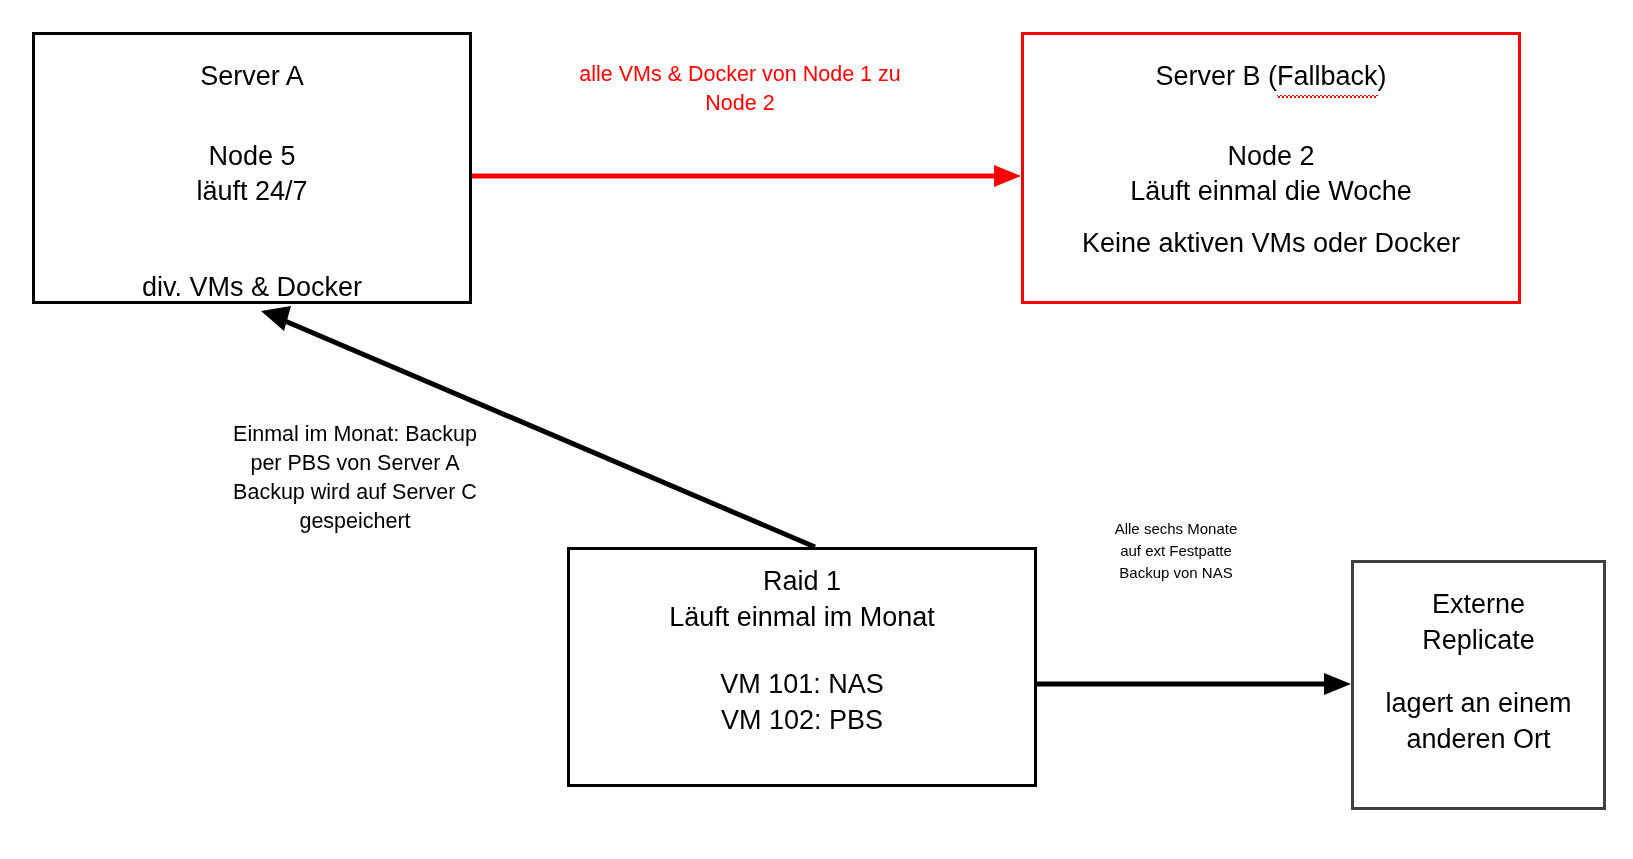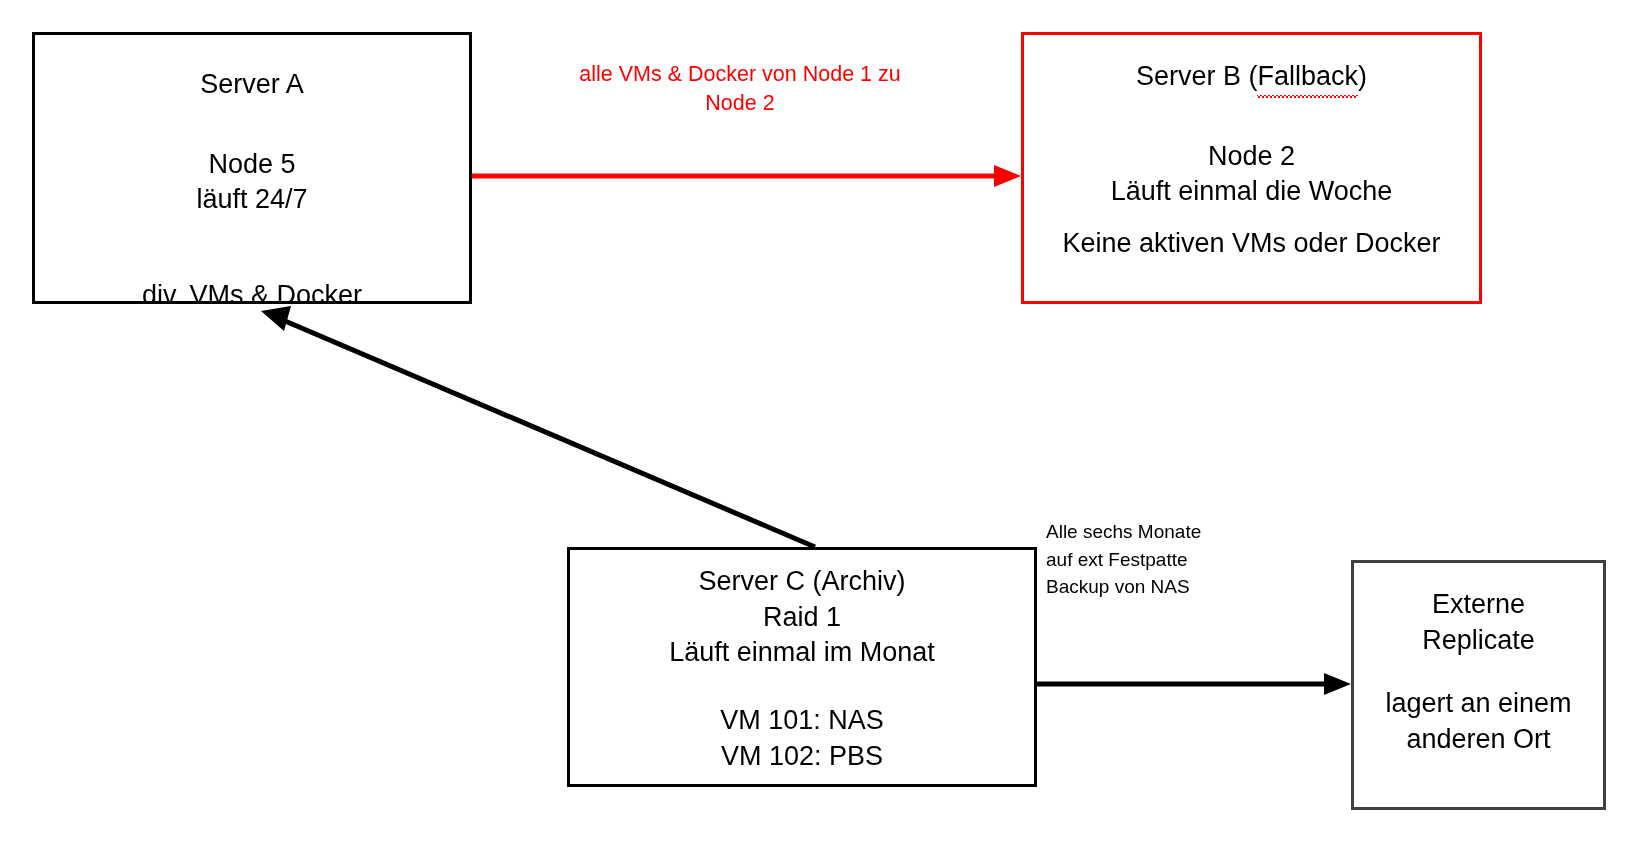--- a/index.html
+++ b/index.html
@@ -33,28 +33,28 @@
   .box-black { border: 3px solid #000000; }
   .box-red   { border: 3px solid #ff0000; }
   .box-gray  { border: 3px solid #404040; align-items: center; }
 
   .line { margin: 0; padding: 0; white-space: pre; }
 
   
   #server-a {
     left: 32px; top: 32px; width: 440px; height: 272px;
     font-size: 27px;
-    padding-top: 32px;
+    padding-top: 24px;
   }
   #server-a .l-title { margin-bottom: 44px; }
   #server-a .l-last  { margin-top: 60px; }
 
   
   #server-b {
-    left: 1021px; top: 32px; width: 461px; height: 272px;
+    left: 1021px; top: 32px; width: 500px; height: 272px;
     font-size: 27px;
     padding-top: 24px;
   }
   #server-b .l-title { margin-bottom: 44px; }
   #server-b .l-last  { margin-top: 16px; }
 
   
   #server-c {
     left: 567px; top: 547px; width: 470px; height: 240px;
     font-size: 27px;
@@ -81,23 +81,23 @@
     font-size: 21.5px;
     color: #ff0000;
   }
   #label-pbs-backup {
     left: 200px; top: 420px; width: 310px;
     font-size: 21.5px;
     color: #000000;
   }
   #label-ext-backup {
     left: 1046px; top: 518px; width: 260px;
-    font-size: 19px;
+    font-size: 15px;
     color: #000000;
-    text-align: left;
+    text-align: center;
     line-height: 1.45;
   }
 
   
   .squiggle {
     position: relative;
     display: inline-block;
   }
   .squiggle::after {
     content: "";
@@ -150,39 +150,44 @@
   </div>
 
   <div class="box box-red" id="server-b">
     <span class="line l-title"><span>Server B (</span><span class="squiggle">Fallback</span><span>)</span></span>
     <span class="line">Node 2</span>
     <span class="line">Läuft einmal die Woche</span>
     <span class="line l-last">Keine aktiven VMs oder Docker</span>
   </div>
 
   <div class="box box-black" id="server-c">
-    <span class="line">Server C (Archiv)</span>
     <span class="line">Raid 1</span>
     <span class="line">Läuft einmal im Monat</span>
     <span class="line l-gap">VM 101: NAS</span>
     <span class="line">VM 102: PBS</span>
   </div>
 
   <div class="box box-gray" id="ext-disk">
     <span class="line">Externe</span>
     <span class="line">Replicate</span>
     <span class="line l-gap">lagert an einem</span>
     <span class="line">anderen Ort</span>
   </div>
 
   <div class="label" id="label-replicate">
     <div>alle VMs &amp; Docker von Node 1 zu</div>
     <div>Node 2</div>
   </div>
 
+  <div class="label" id="label-pbs-backup">
+    <div>Einmal im Monat: Backup</div>
+    <div>per PBS von Server A</div>
+    <div>Backup wird auf Server C</div>
+    <div>gespeichert</div>
+  </div>
 
   <div class="label" id="label-ext-backup">
     <div>Alle sechs Monate</div>
     <div>auf ext Festpatte</div>
     <div>Backup von NAS</div>
   </div>
 
 </div>
 
 </body></html>

